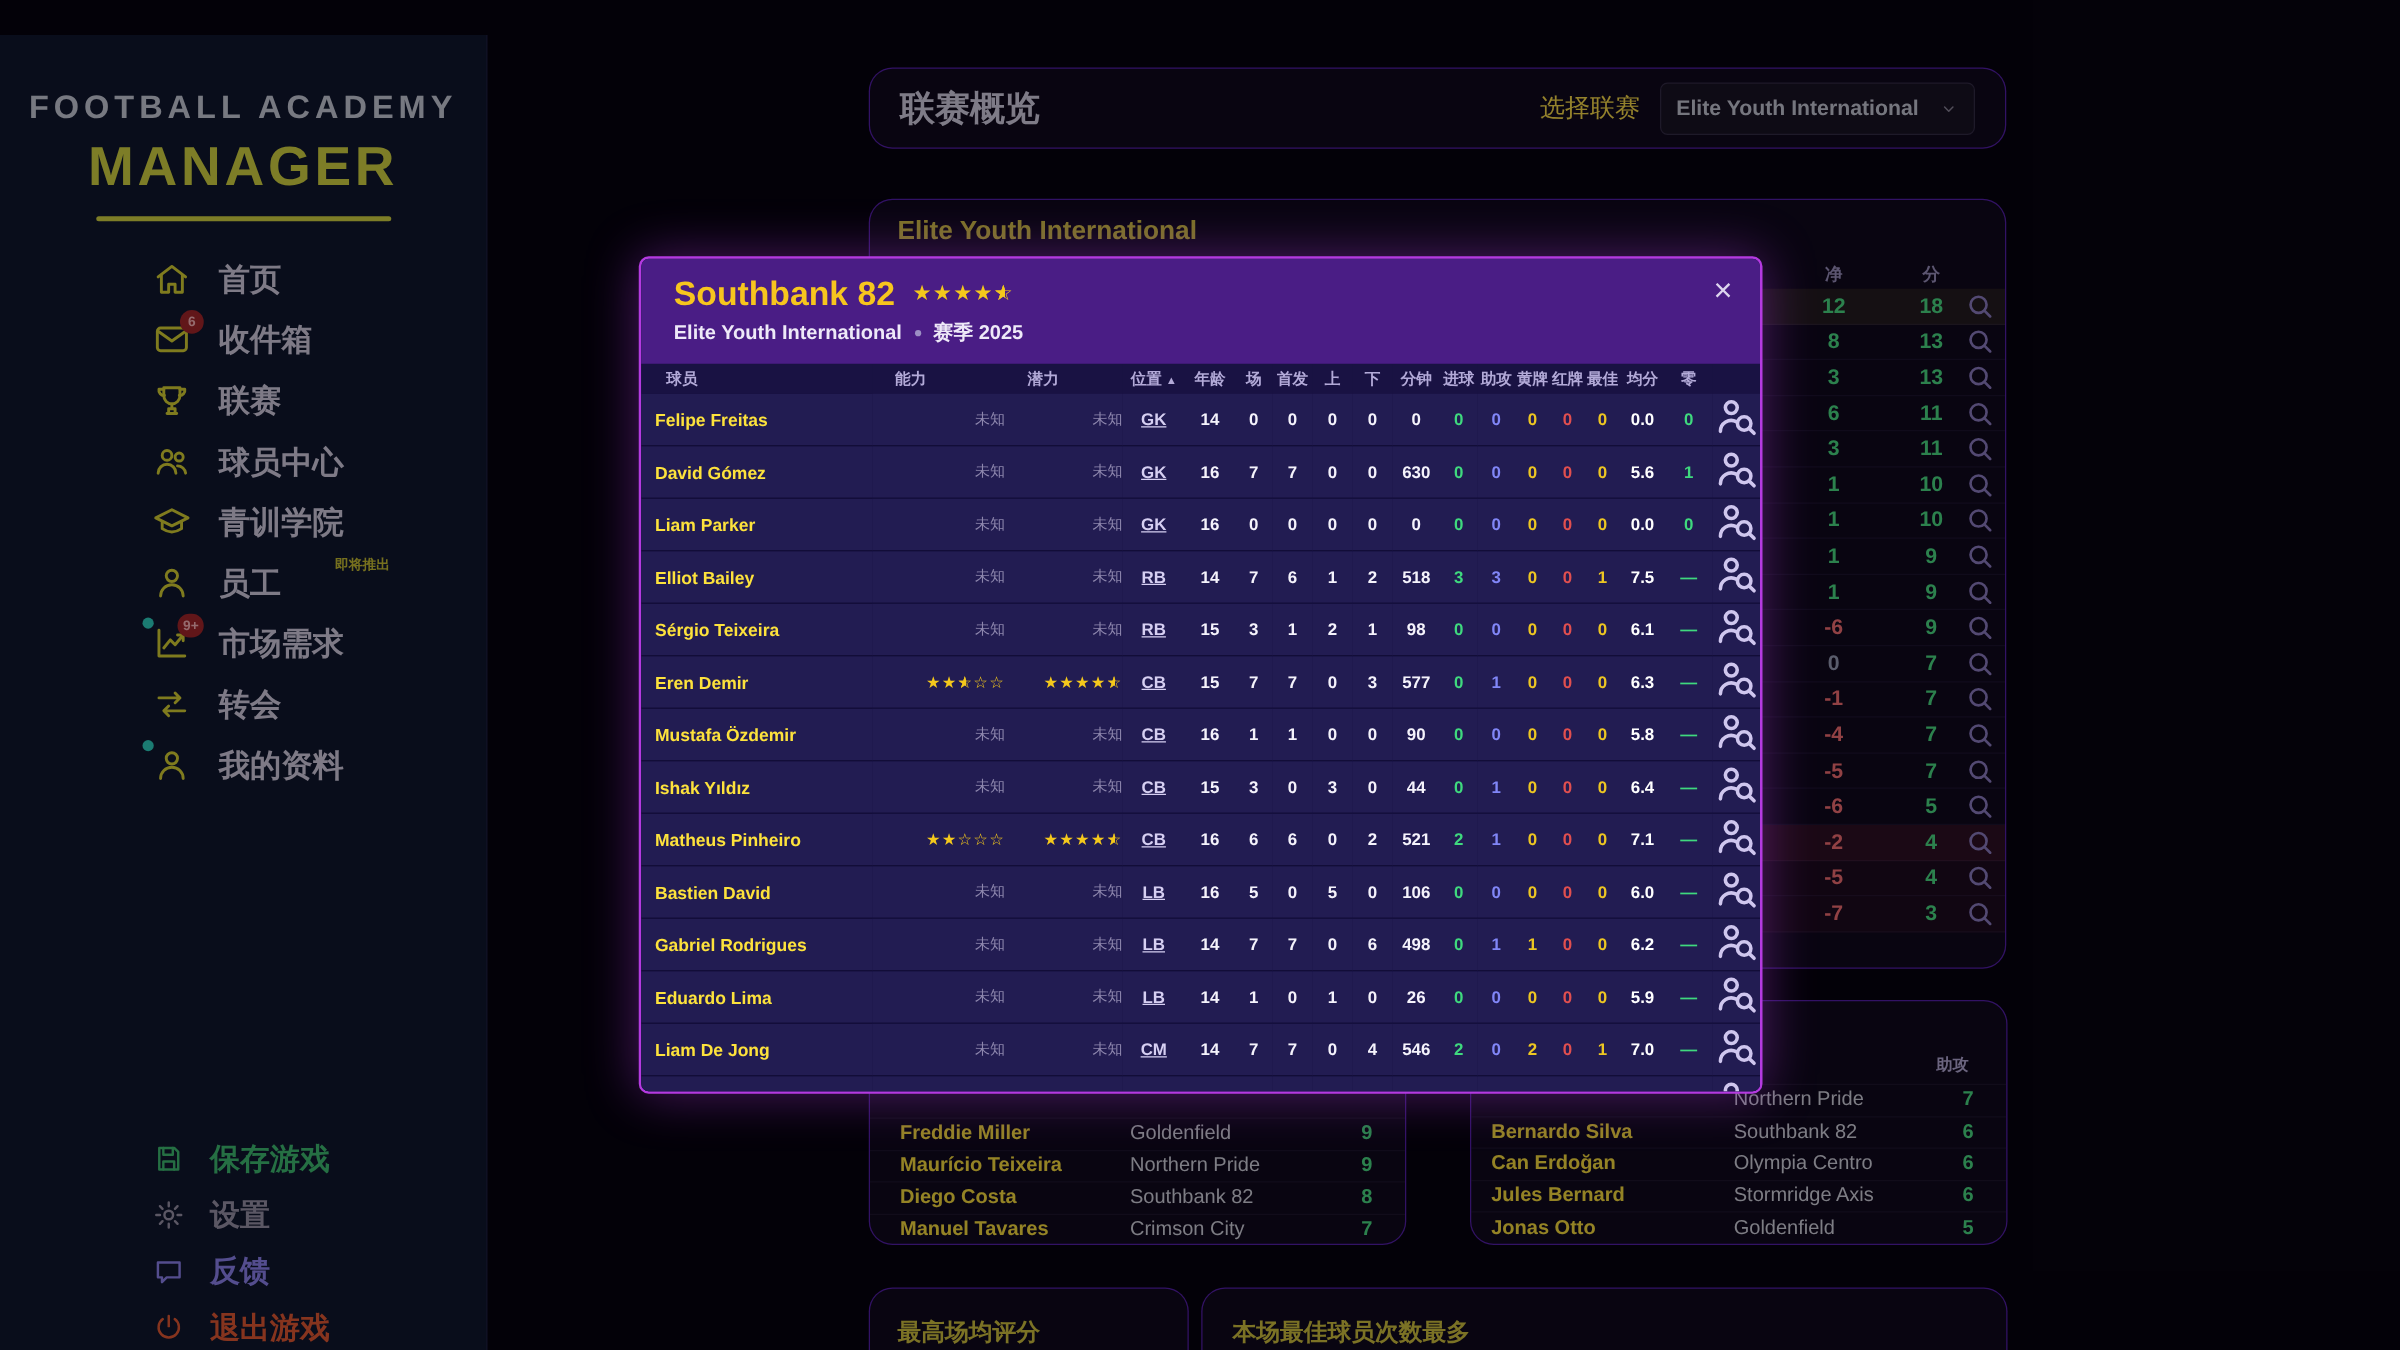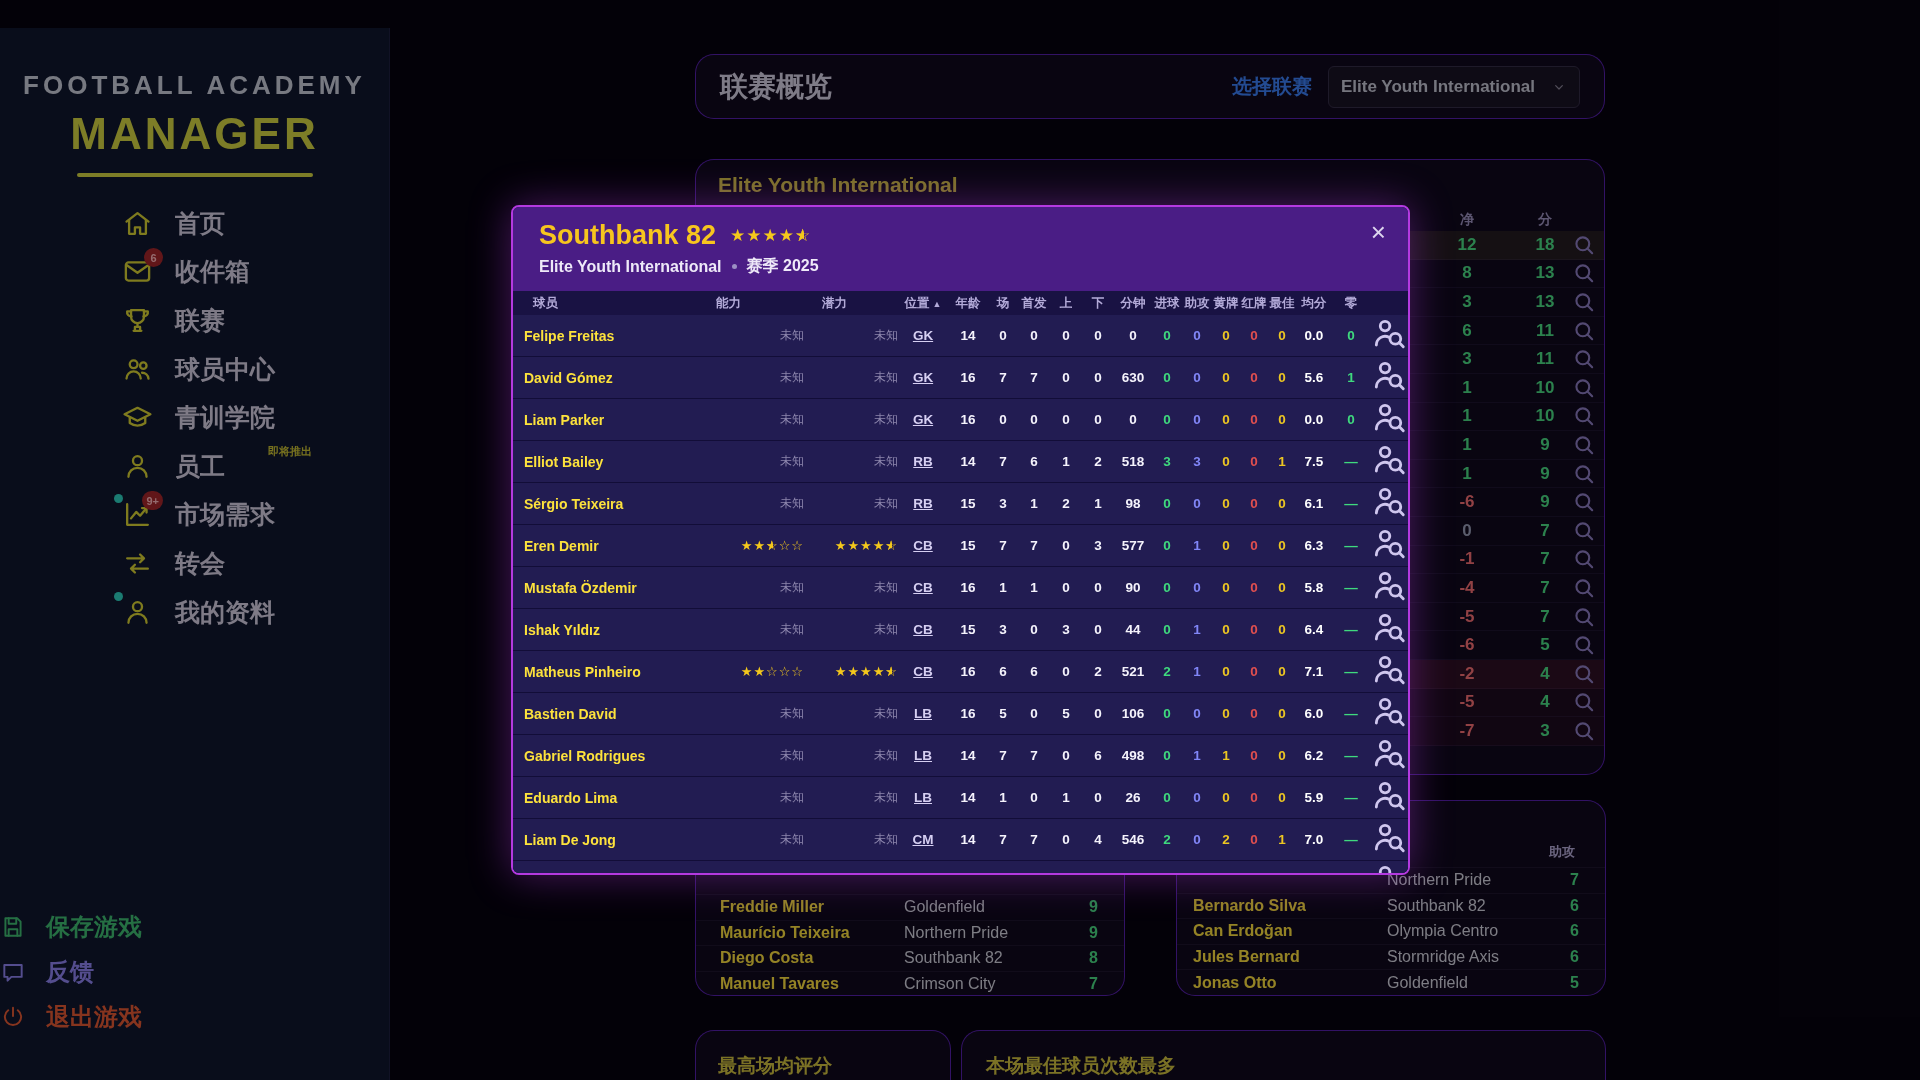--- a/index.html
+++ b/index.html
@@ -19,30 +19,30 @@
   .nav-icon, .nav-icon svg { width:31px; height:31px; display:block; }
   .nav-label { margin-left:22px; font-size:25px; font-weight:700; color:#d7d3e2; position:relative; }
   .badge { position:absolute; top:-8px; right:-10px; min-width:19px; height:19px; padding:0 4px;
     background:#a52727; color:#ffb9b9; border-radius:10px; font-size:11px; font-weight:700;
     display:flex; align-items:center; justify-content:center; }
   .badge:empty { display:none; }
   .tealdot { position:absolute; top:-5px; left:-8px; width:9px; height:9px; border-radius:50%; background:#2dd4bf; }
   .tag { position:absolute; top:2px; left:268px; font-size:11px; font-weight:700; color:#cac230; white-space:nowrap; }
   .tag:empty { display:none; }
   .side-footer { position:absolute; left:0; top:876px; width:390px; }
-  .sf-item { display:flex; align-items:center; height:45px; cursor:pointer;text-align:center; }
+  .sf-item { display:flex; align-items:center; height:45px; padding-left:122px; cursor:pointer;text-align:center; }
   .sf-icon, .sf-icon svg { width:26px; height:26px; display:block; }
   .sf-label { margin-left:20px; font-size:24px; font-weight:700; }
 
   
   .panel { position:absolute; background:#0f0919; border:1px solid rgba(109,40,217,.75); border-radius:19px; z-index:1; }
   .topbar { left:695px; top:54px; width:910px; height:65px; display:flex; align-items:center; padding:0 24px; }
   .topbar-title { font-size:28px; font-weight:800; color:#d8d5e3; }
   .tb-spacer { flex:1; }
-  .select-label { font-size:20px; font-weight:700; color:#3b82f6; margin-right:16px; }
+  .select-label { font-size:20px; font-weight:400; color:#fde047; margin-right:16px; }
   .select { width:252px; height:42px; background:#181320; border:1px solid #332d42; border-radius:6px;
     display:flex; align-items:center; justify-content:space-between; padding:0 12px; cursor:pointer; }
   .select-value { font-size:17px; font-weight:600; color:#c9ccd5; }
   .chev, .chev svg { width:16px; height:16px; color:#8a8795; display:block; }
 
   .league-panel { left:695px; top:159px; width:910px; height:616px; padding-top:13px; overflow:hidden; }
   .lp-title { margin-left:22px; font-size:21px; font-weight:800; color:#d3c53c; }
   .lg-row { display:flex; align-items:center; height:28.6px; border-bottom:1px solid rgba(140,120,200,.10); padding-right:6px; }
   .lg-head { margin-top:12px; height:22px; border-bottom:none; }
   .lg-spacer { flex:1; }
@@ -256,20 +256,29 @@
       <div class="sf-item" style="color: rgb(63, 191, 111);">
         <span class="sf-icon">
           <svg viewBox="0 0 24 24" fill="none" stroke="currentColor" stroke-width="1.8" stroke-linecap="round" stroke-linejoin="round" style="width:100%;height:100%">
             <path d="M5 4h11l3 3v13H5z"></path>
             <path d="M8 4v5h7V4M8 20v-6h8v6"></path>
           </svg>
         </span>
         <span class="sf-label">保存游戏</span>
       </div>
 
+      <div class="sf-item" style="color: rgb(155, 151, 168);">
+        <span class="sf-icon">
+          <svg viewBox="0 0 24 24" fill="none" stroke="currentColor" stroke-width="1.8" stroke-linecap="round" stroke-linejoin="round" style="width:100%;height:100%">
+            <circle cx="12" cy="12" r="3.2"></circle>
+            <path d="M12 2.8v2.7M12 18.5v2.7M2.8 12h2.7M18.5 12h2.7M5.5 5.5l1.9 1.9M16.6 16.6l1.9 1.9M18.5 5.5l-1.9 1.9M7.4 16.6l-1.9 1.9"></path>
+          </svg>
+        </span>
+        <span class="sf-label">设置</span>
+      </div>
 
       <div class="sf-item" style="color: rgb(143, 134, 240);">
         <span class="sf-icon">
           <svg viewBox="0 0 24 24" fill="none" stroke="currentColor" stroke-width="1.8" stroke-linecap="round" stroke-linejoin="round" style="width:100%;height:100%">
             <path d="M4 5.5h16v11h-9.5L7 20v-3.5H4z"></path>
           </svg>
         </span>
         <span class="sf-label">反馈</span>
       </div>
 

